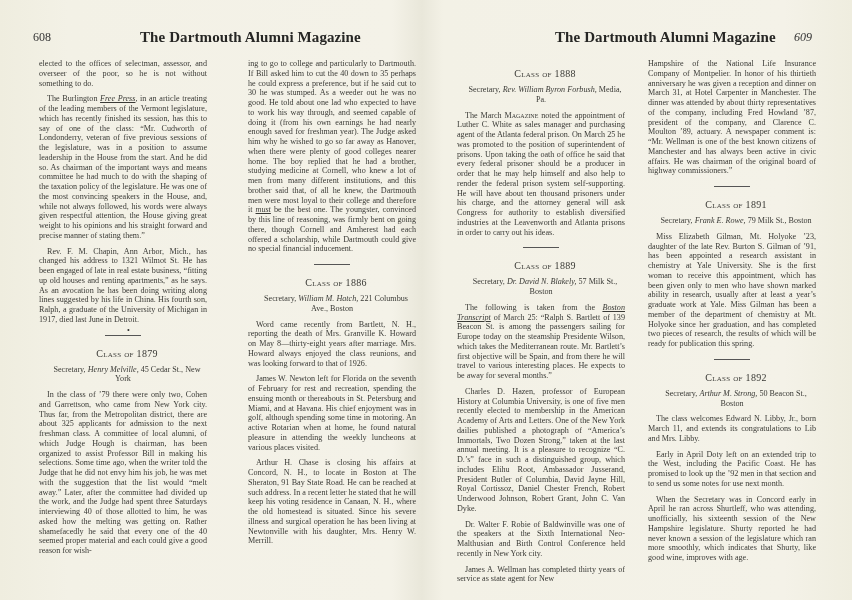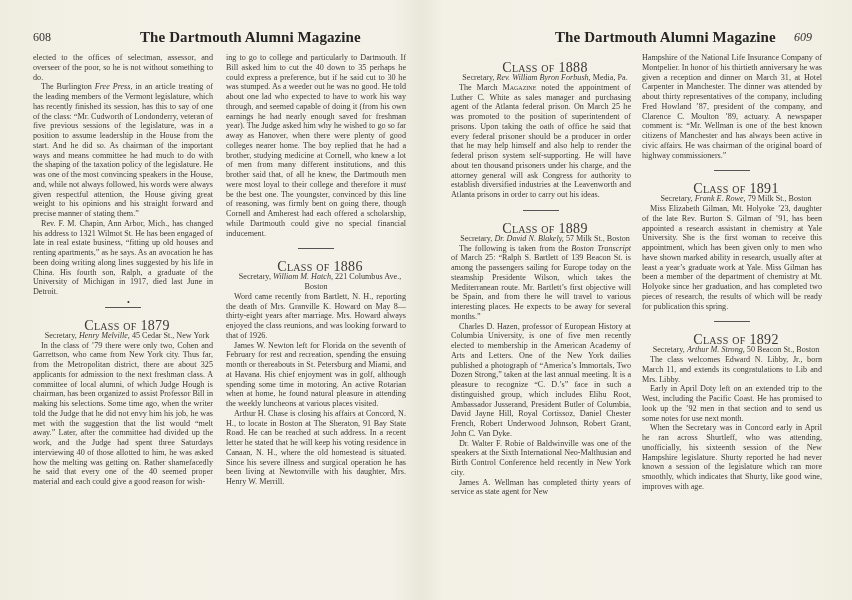--- a/index.html
+++ b/index.html
@@ -14,29 +14,29 @@
   .page { position: absolute; top: 0; height: 600px; }
   .page-left { left: 0; width: 425px; }
   .page-right { left: 427px; width: 425px; }
   .page-number { position: absolute; top: 30px; font-size: 12px; color: #333; }
   .page-left .page-number { left: 33px; }
   .page-right .page-number { right: 40px; font-style: italic; }
   .journal-title { position: absolute; top: 29px; font-weight: bold; font-size: 15px; color: #262624; letter-spacing: 0.1px; white-space: nowrap; font-family: Liberation Serif, serif; }
   .page-left .journal-title { left: 140px; }
   .page-right .journal-title { left: 128px; }
   .col { position: absolute; top: 53px; width: 180px; font-size: 8.15px; line-height: 9.75px; text-align: justify; hyphens: manual; }
-  .col p { margin: 0; text-indent: 8px; }
+  .col p { margin: 6px; text-indent: 8px; }
   .col p.noindent { text-indent: 0; }
-  .class-head { text-align: center; font-variant: small-caps; font-size: 14px; margin: 0; line-height: 11px; letter-spacing: 0.3px; }
+  .class-head { text-align: center; font-variant: small-caps; font-size: 10px; margin: 0; line-height: 11px; letter-spacing: 0.3px; }
   .secretary { text-align: center; margin: 0; line-height: 9.75px; }
   .secretary .sec-label { }
   .secretary .sec-name { font-style: italic; }
   .divider { width: 36px; height: 0; border-top: 1px solid #555; margin: 10px auto 12px; position: relative; }
   .divider.star::after { content: "•"; position: absolute; left: 22px; top: -10px; font-size: 8px; color: #333; }
-  i { font-style: italic; }
+  i { font-style: italic; text-decoration: underline; }
   .smallcaps { font-variant: small-caps; }
 </style>
 </head>
 <body>
 
 <div class="spread">
 
   <div class="page page-left">
     <div class="page-number">608</div>
     <div class="journal-title">The Dartmouth Alumni Magazine</div>
@@ -44,21 +44,21 @@
     <div class="col" style="left:33px;">
       <p class="noindent">elected to the offices of selectman, assessor, and overseer of the poor, so he is not without something to do.</p>
       <p><span>The Burlington </span><i>Free Press</i><span>, in an article treating of the leading members of the Vermont legislature, which has recently finished its session, has this to say of one of the class: “Mr. Cudworth of Londonderry, veteran of five previous sessions of the legislature, was in a position to assume leadership in the House from the start. And he did so. As chairman of the important ways and means committee he had much to do with the shaping of the taxation policy of the legislature. He was one of the most convincing speakers in the House, and, while not always followed, his words were always given respectful attention, the House giving great weight to his opinions and his straight forward and precise manner of stating them.”</span></p>
       <p>Rev. F. M. Chapin, Ann Arbor, Mich., has changed his address to 1321 Wilmot St. He has been engaged of late in real estate business, “fitting up old houses and renting apartments,” as he says. As an avocation he has been doing writing along lines suggested by his life in China. His fourth son, Ralph, a graduate of the University of Michigan in 1917, died last June in Detroit.</p>
       <div class="divider star"></div>
       <p class="class-head">Class of 1879</p>
       <p class="secretary"><span class="sec-label">Secretary,</span> <span class="sec-name">Henry Melville,</span> <span>45 Cedar St., New York</span></p>
       <p>In the class of ’79 there were only two, Cohen and Garrettson, who came from New York city. Thus far, from the Metropolitan district, there are about 325 applicants for admission to the next freshman class. A committee of local alumni, of which Judge Hough is chairman, has been organized to assist Professor Bill in making his selections. Some time ago, when the writer told the Judge that he did not envy him his job, he was met with the suggestion that the list would “melt away.” Later, after the committee had divided up the work, and the Judge had spent three Saturdays interviewing 40 of those allotted to him, he was asked how the melting was getting on. Rather shamefacedly he said that every one of the 40 seemed proper material and each could give a good reason for wish-</p>
     </div>
 
-    <div class="col" style="left:226px;">
+    <div class="col" style="left:242px;">
       <p class="noindent"><span>ing to go to college and particularly to Dartmouth. If Bill asked him to cut the 40 down to 35 perhaps he could express a preference, but if he said cut to 30 he was stumped. As a weeder out he was no good. He told about one lad who expected to have to work his way through, and seemed capable of doing it (from his own earnings he had nearly enough saved for freshman year). The Judge asked him why he wished to go so far away as Hanover, when there were plenty of good colleges nearer home. The boy replied that he had a brother, studying medicine at Cornell, who knew a lot of men from many different institutions, and this brother said that, of all he knew, the Dartmouth men were most loyal to their college and therefore it </span><i>must</i><span> be the best one. The youngster, convinced by this line of reasoning, was firmly bent on going there, though Cornell and Amherest had each offered a scholarship, while Dartmouth could give no special financial inducement.</span></p>
       <div class="divider"></div>
       <p class="class-head">Class of 1886</p>
       <p class="secretary"><span class="sec-label">Secretary,</span> <span class="sec-name">William M. Hatch,</span> <span>221 Columbus Ave., Boston</span></p>
       <p>Word came recently from Bartlett, N. H., reporting the death of Mrs. Granville K. Howard on May 8—thirty-eight years after marriage. Mrs. Howard always enjoyed the class reunions, and was looking forward to that of 1926.</p>
       <p>James W. Newton left for Florida on the seventh of February for rest and recreation, spending the ensuing month or thereabouts in St. Petersburg and Miami, and at Havana. His chief enjoyment was in golf, although spending some time in motoring. An active Rotarian when at home, he found natural pleasure in attending the weekly luncheons at various places visited.</p>
       <p>Arthur H. Chase is closing his affairs at Concord, N. H., to locate in Boston at The Sheraton, 91 Bay State Road. He can be reached at such address. In a recent letter he stated that he will keep his voting residence in Canaan, N. H., where the old homestead is situated. Since his severe illness and surgical operation he has been living at Newtonville with his daughter, Mrs. Henry W. Merrill.</p>
     </div>
   </div>
 

